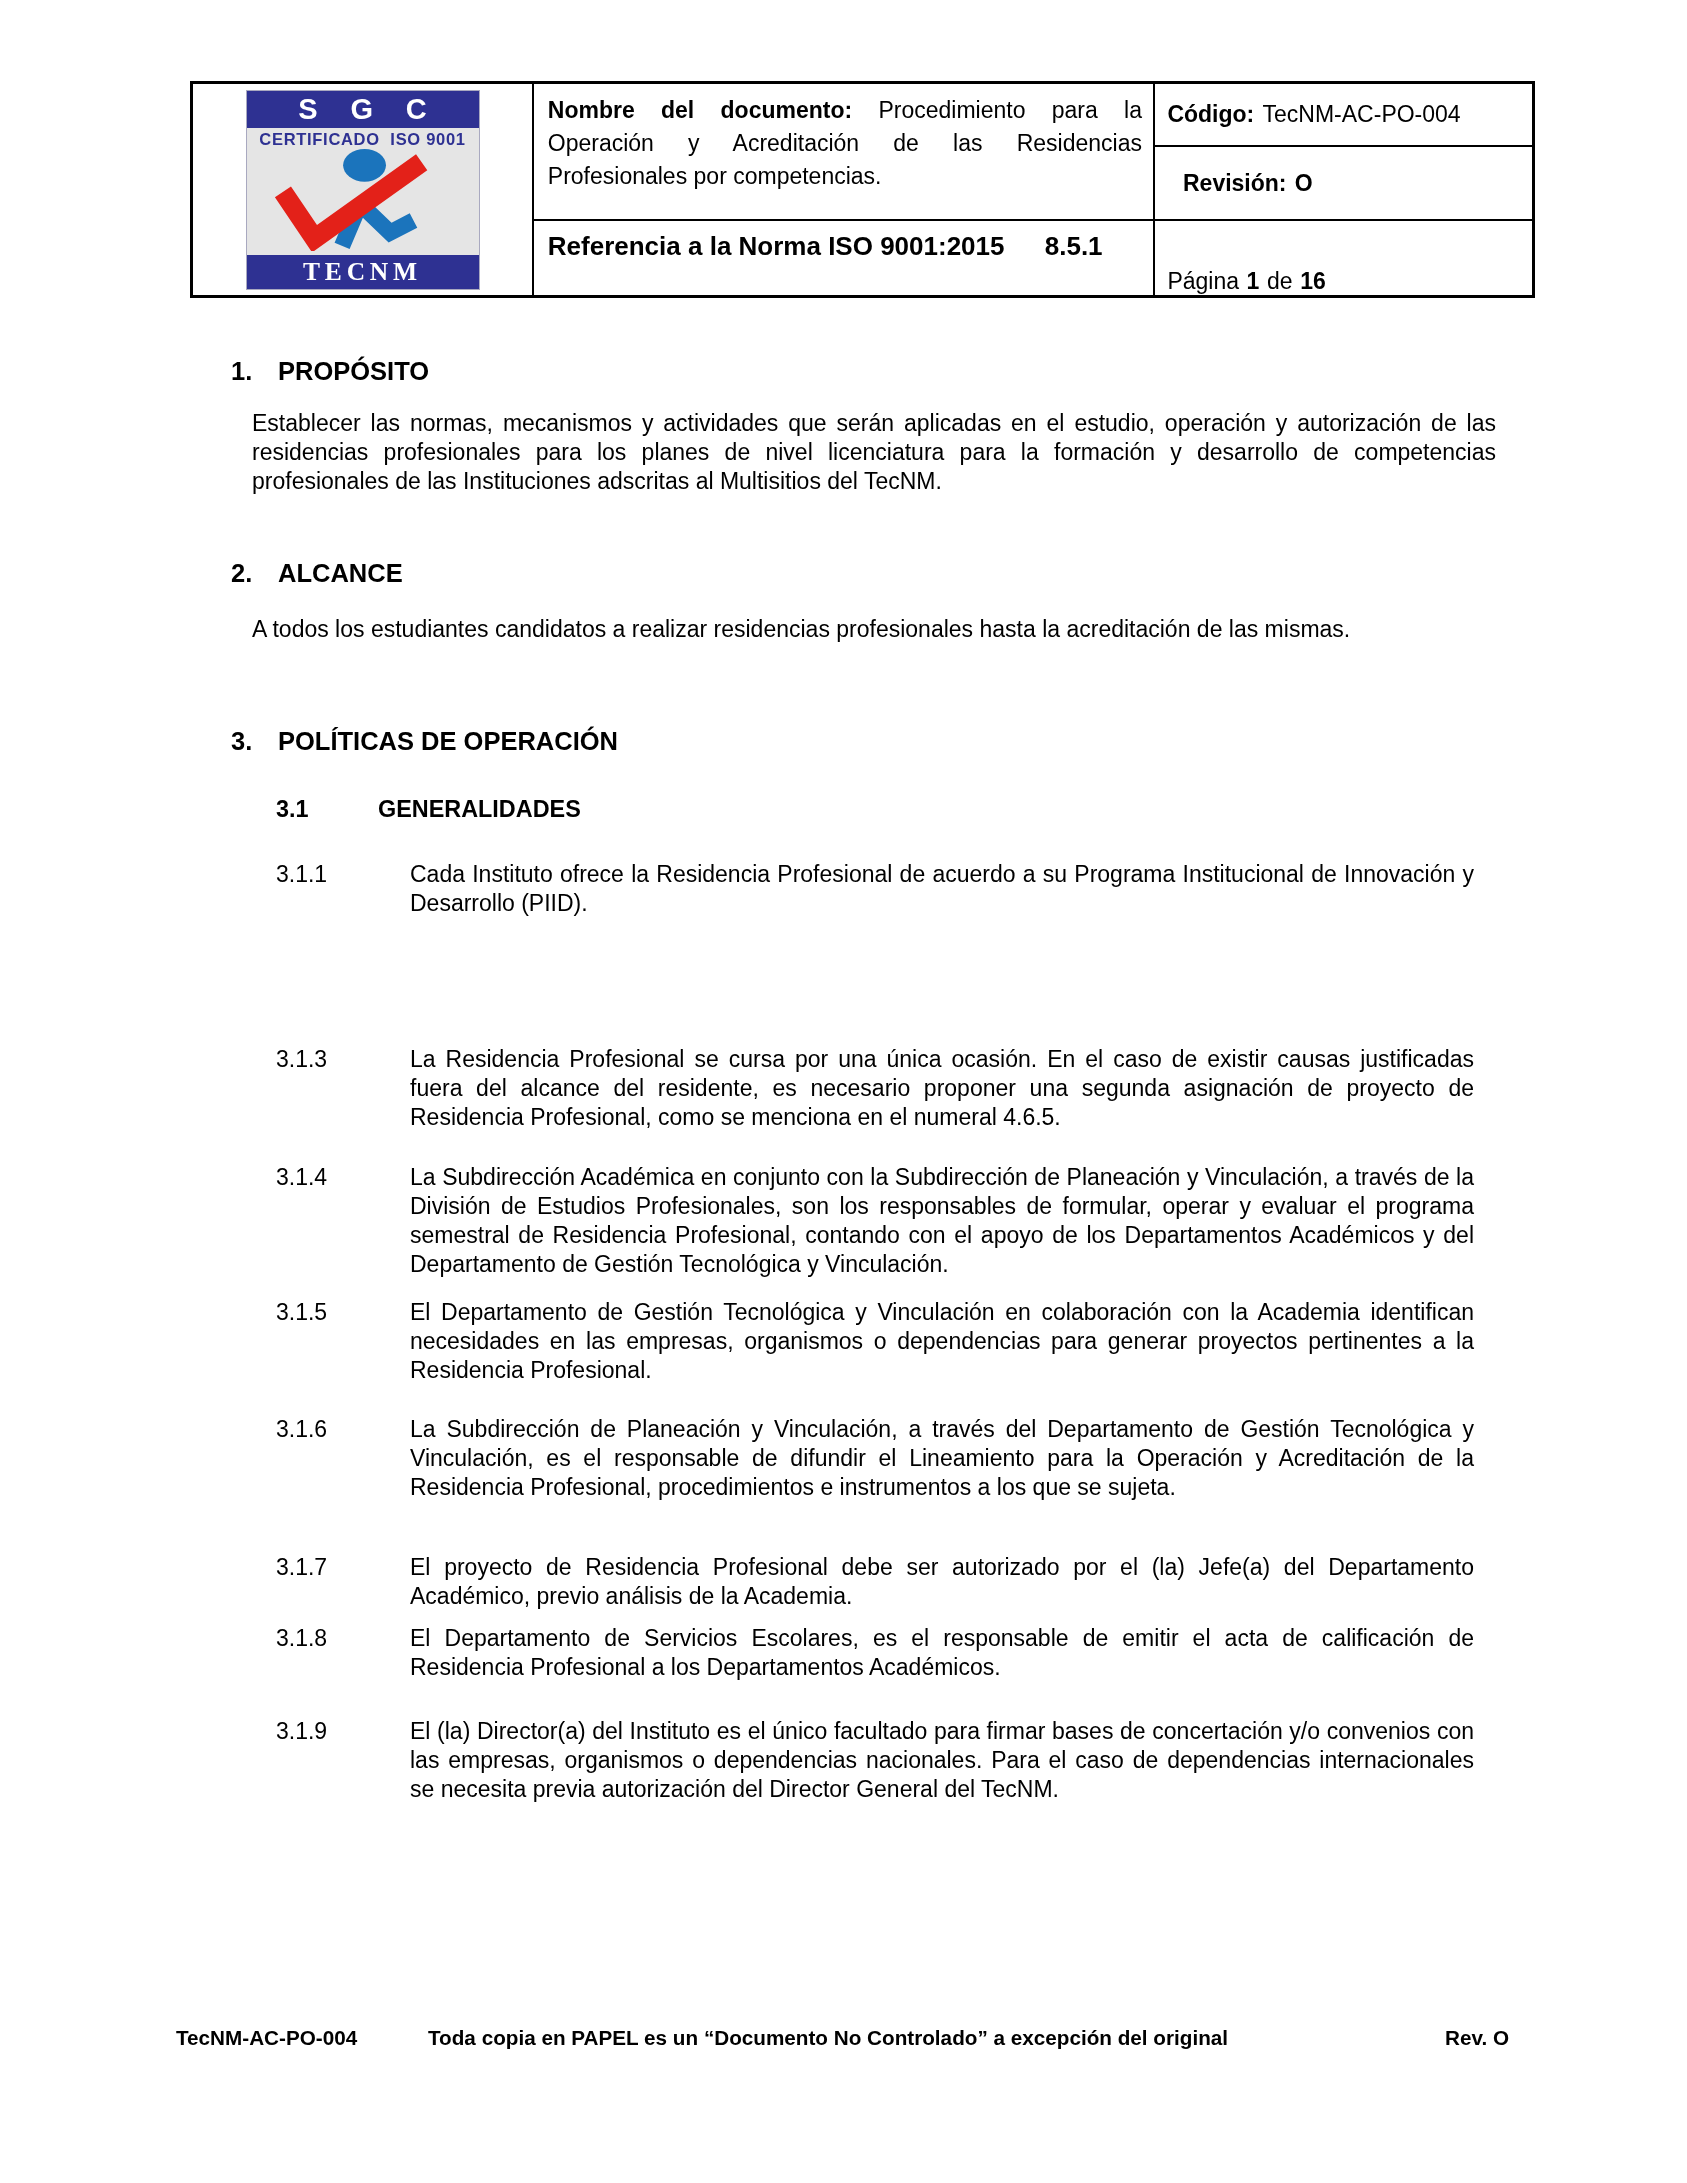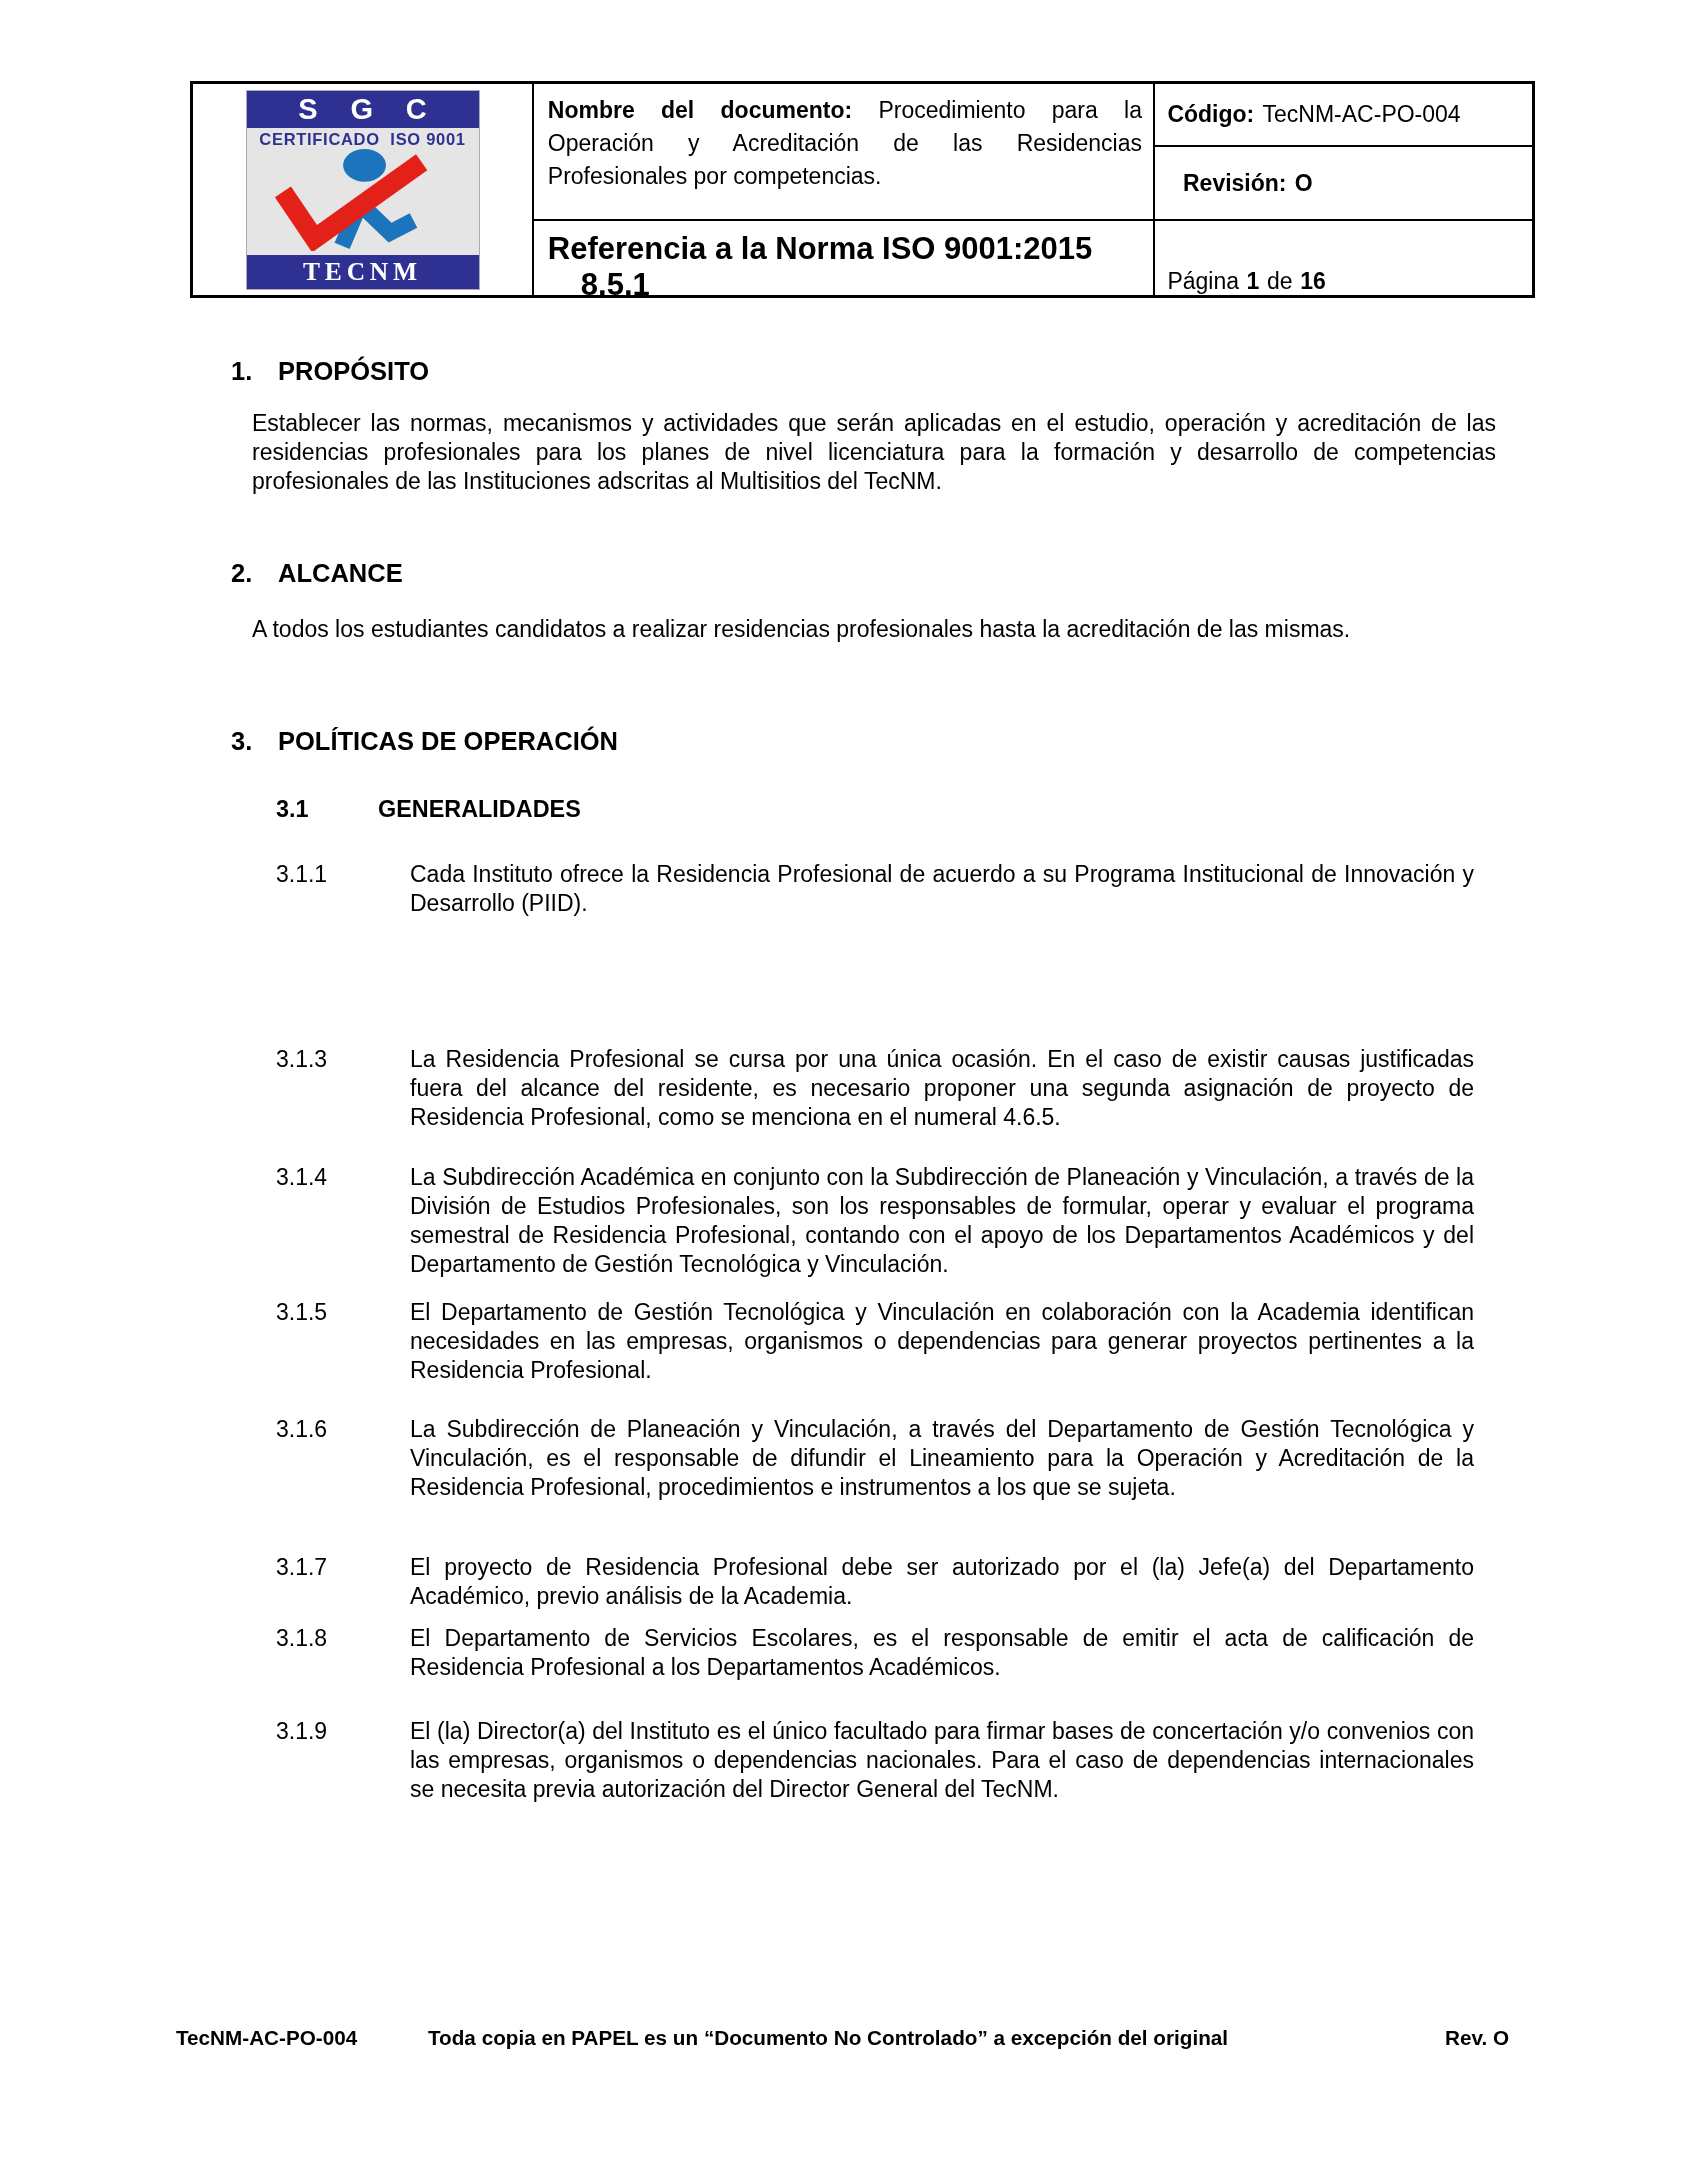--- a/index.html
+++ b/index.html
@@ -21,21 +21,21 @@
     top: 81px;
     width: 1345px;
     border: 3.4px solid #000;
     display: grid;
     grid-template-columns: 339px 621px 381px;
     grid-template-rows: 61px 74px 76px;
   }
   .cell { overflow: hidden; }
   .c-logo { grid-column: 1; grid-row: 1 / 4; display: flex; align-items: center; justify-content: center; }
   .c-name { grid-column: 2; grid-row: 1 / 3; border-left: 2.8px solid #000; padding: 9.6px 11px 0 13.8px; font-size: 23px; line-height: 33px; text-align: justify; }
-  .c-ref  { grid-column: 2; grid-row: 3; border-left: 2.8px solid #000; border-top: 2.8px solid #000; padding: 9.6px 11px 0 13.8px; font-size: 31px; font-weight: bold; }
+  .c-ref  { grid-column: 2; grid-row: 3; border-left: 2.8px solid #000; border-top: 2.8px solid #000; padding: 9.6px 11px 0 13.8px; font-size: 26px; font-weight: bold; }
   .c-code { grid-column: 3; grid-row: 1; border-left: 2.8px solid #000; display: flex; align-items: center; padding-left: 12.4px; font-size: 23px; }
   .c-rev  { grid-column: 3; grid-row: 2; border-left: 2.8px solid #000; border-top: 2.8px solid #000; display: flex; align-items: center; padding-left: 28px; font-size: 23px; font-weight: bold; }
   .c-page { grid-column: 3; grid-row: 3; border-left: 2.8px solid #000; border-top: 2.8px solid #000; display: flex; align-items: flex-end; padding-left: 12.4px; padding-top: 5.5px; font-size: 23px; }
   .b { font-weight: bold; }
   .gap-s { display: inline-block; width: 8.3px; }
   .ref-clause { margin-left: 33px; }
   .c-page span { margin-right: 7.6px; }
 
   
   .logo-box {
@@ -162,21 +162,21 @@
       <span class="b">1</span>
       <span>de</span>
       <span class="b">16</span>
     </div>
   </div>
 
   <div class="sec-head" style="top:355px">
     <span class="sec-num">1.</span>
     <span>PROPÓSITO</span>
   </div>
-  <div class="para" style="top:409px">Establecer las normas, mecanismos y actividades que serán aplicadas en el estudio, operación y acreditación de las residencias profesionales para los planes de nivel licenciatura para la formación y desarrollo de competencias profesionales de las Instituciones adscritas al Multisitios del TecNM.</div>
+  <div class="para" style="top:409px">Establecer las normas, mecanismos y actividades que serán aplicadas en el estudio, operación y autorización de las residencias profesionales para los planes de nivel licenciatura para la formación y desarrollo de competencias profesionales de las Instituciones adscritas al Multisitios del TecNM.</div>
 
   <div class="sec-head" style="top:557px">
     <span class="sec-num">2.</span>
     <span>ALCANCE</span>
   </div>
   <div class="para" style="top:615px">A todos los estudiantes candidatos a realizar residencias profesionales hasta la acreditación de las mismas.</div>
 
   <div class="sec-head" style="top:725px">
     <span class="sec-num">3.</span>
     <span>POLÍTICAS DE OPERACIÓN</span>

